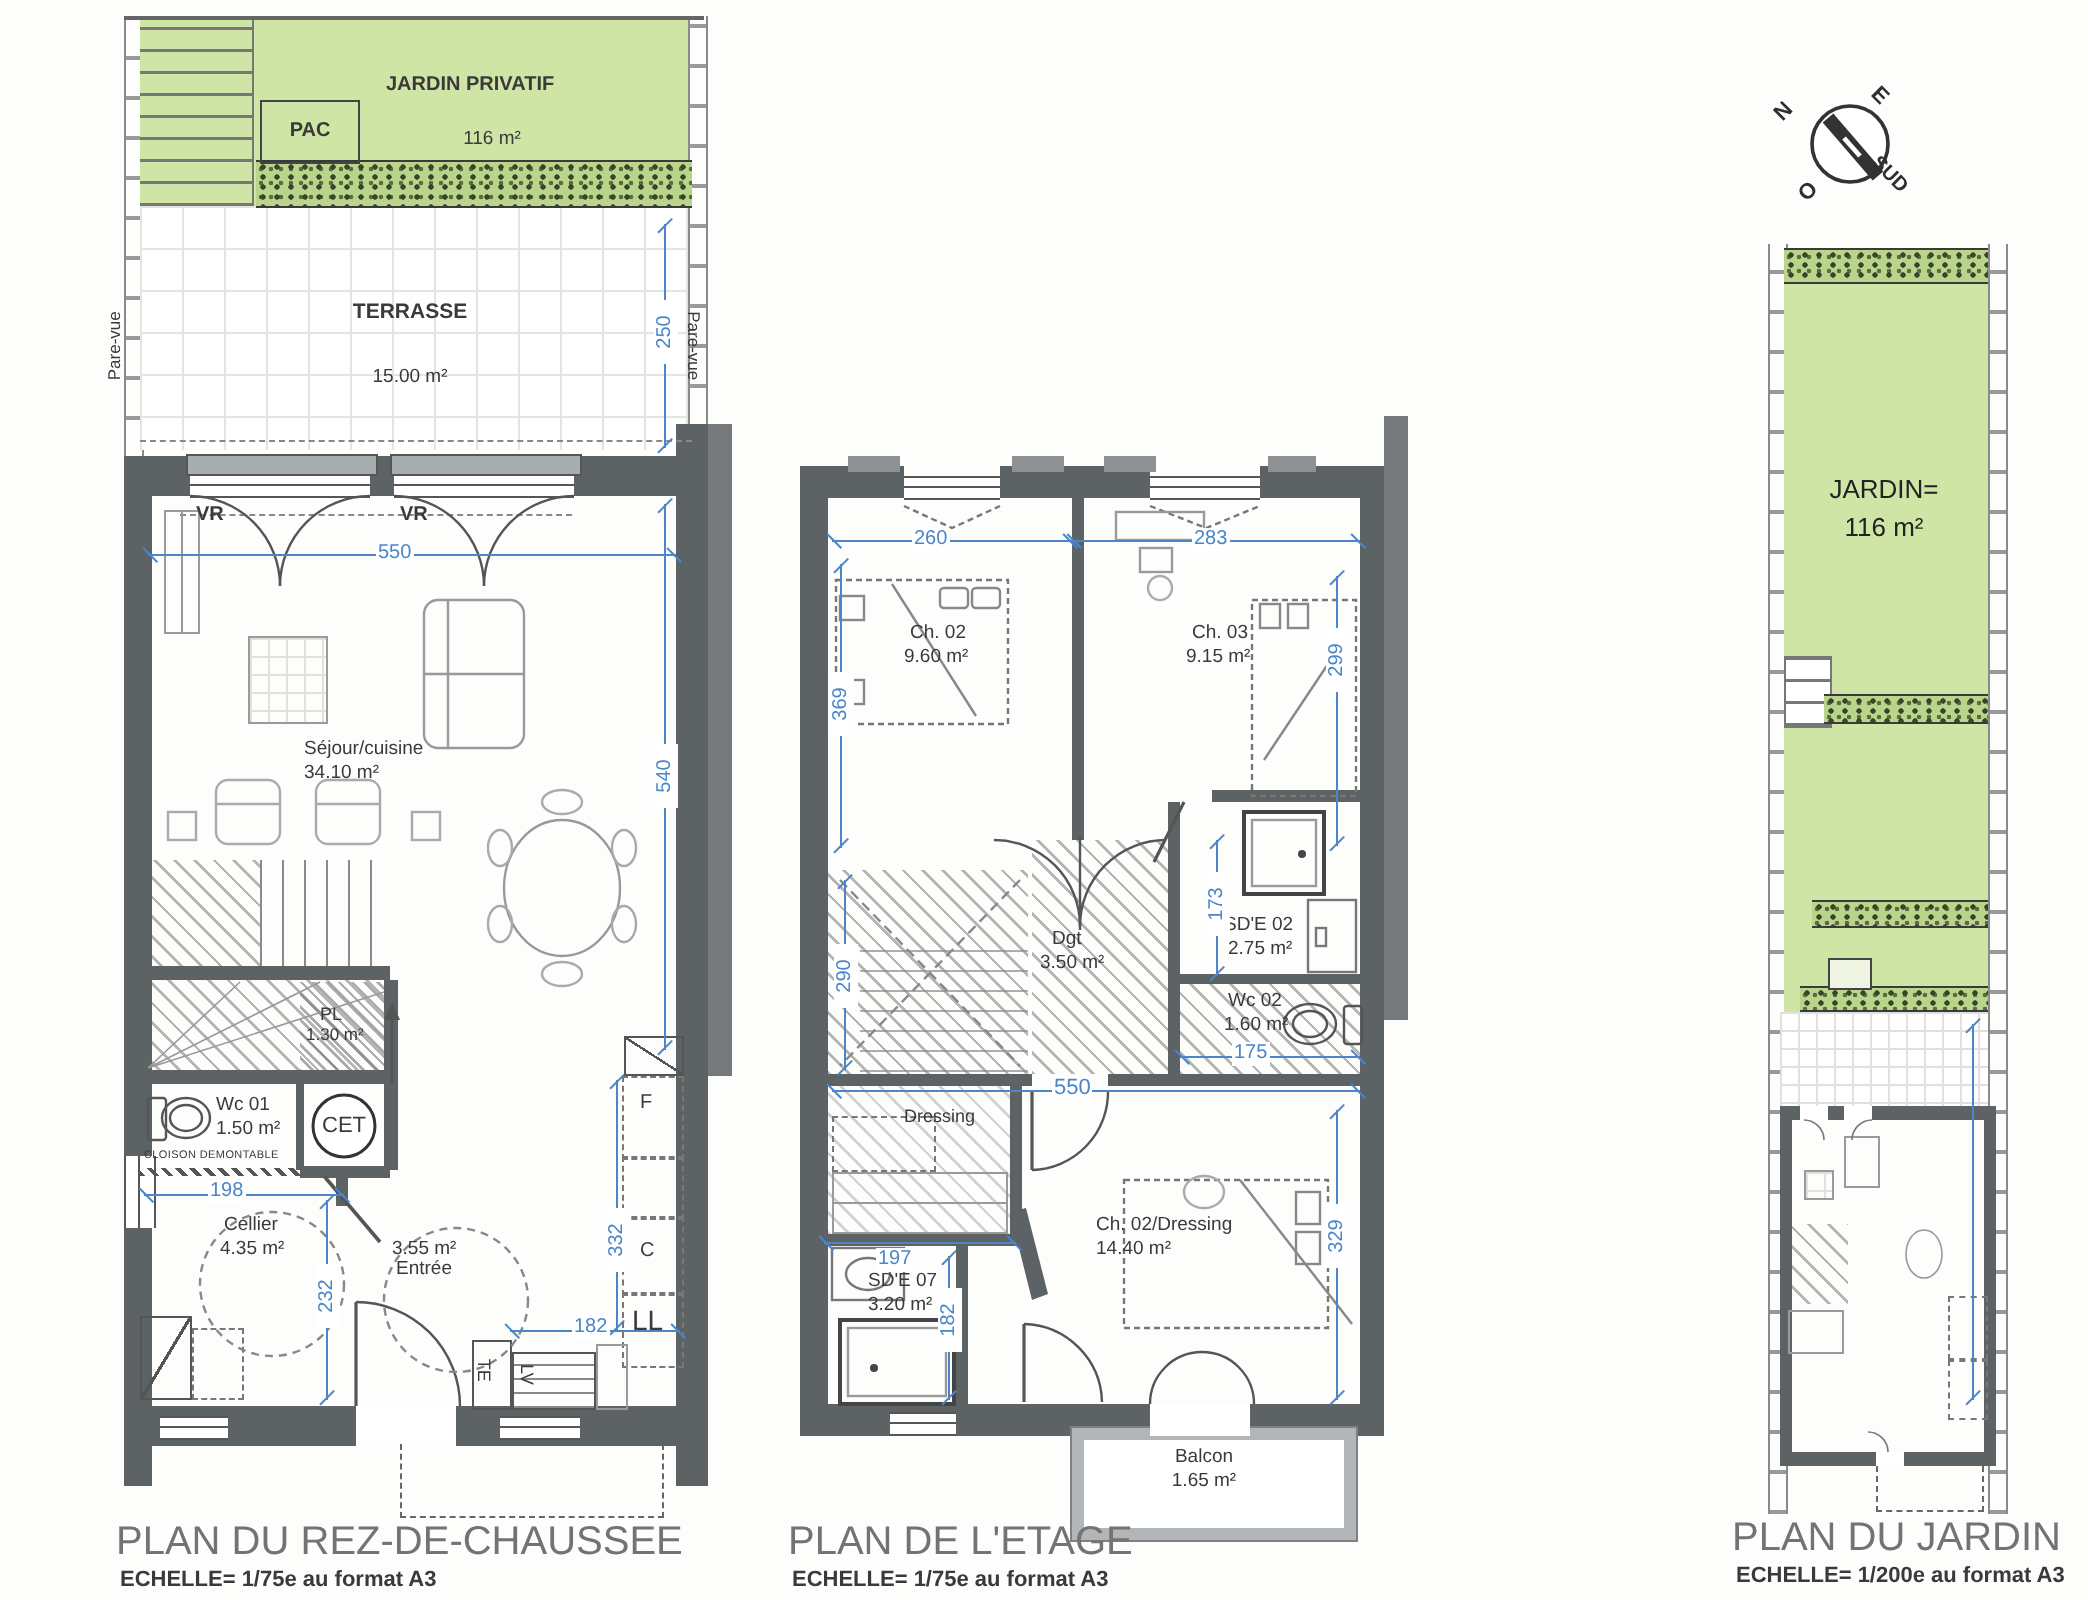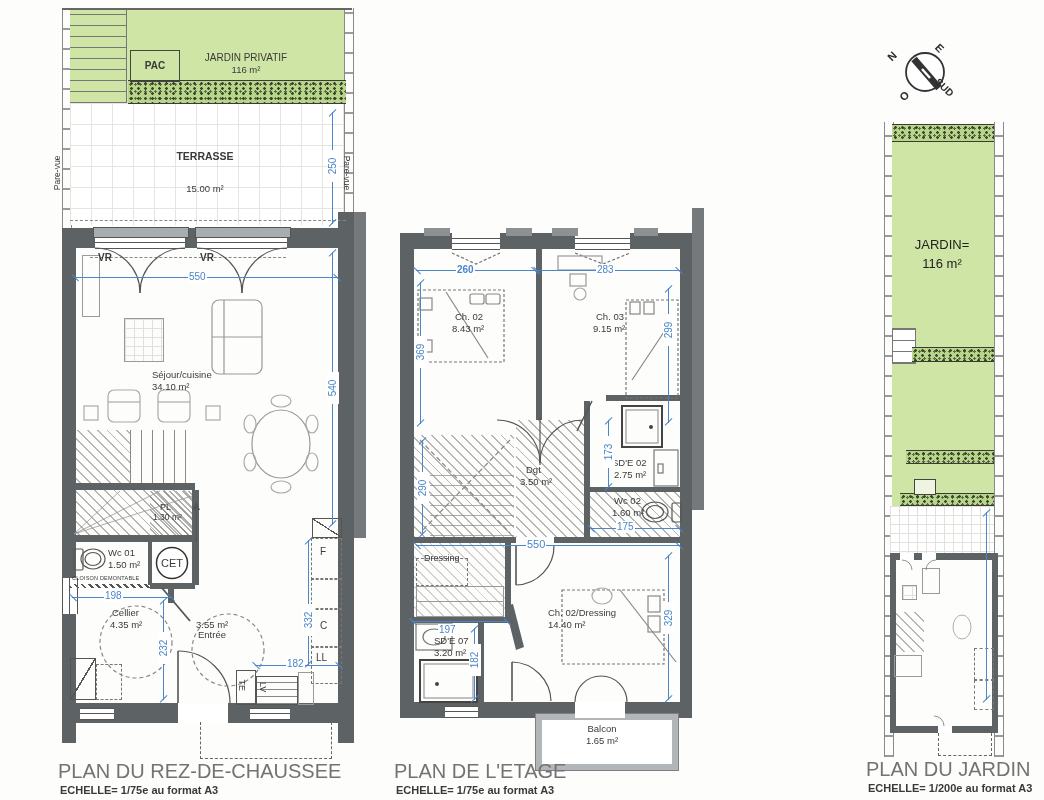--- a/index.html
+++ b/index.html
@@ -58,21 +58,21 @@
   <div>
     <div class="fence" style="left:62px;top:8px;width:8px;height:222px;"></div>
     <div class="fence" style="left:344px;top:8px;width:8px;height:206px;"></div>
     <div class="abs" style="left:62px;top:8px;width:290px;height:2px;background:#666;z-index:2;"></div>
 
     <div class="green" style="left:70px;top:10px;width:274px;height:93px;"></div>
     <div class="abs rungs" style="left:70px;top:10px;width:56px;height:93px;border-right:1.5px solid #777;z-index:2;"></div>
     <div class="abs" style="left:130px;top:50px;width:48px;height:30px;border:1.5px solid #444;z-index:3;display:flex;align-items:center;justify-content:center;">
       <span class="lbl" style="position:static;font-size:10px;font-weight:600;">PAC</span>
     </div>
-    <div class="lbl" style="left:193px;top:52px;width:106px;text-align:center;font-size:10px;font-weight:400;">JARDIN PRIVATIF</div>
+    <div class="lbl" style="left:193px;top:37px;width:106px;font-size:10px;font-weight:700;">JARDIN PRIVATIF</div>
     <div class="lbl" style="left:193px;top:65px;width:106px;text-align:center;">116 m²</div>
     <div class="hedge" style="left:128px;top:80px;width:218px;height:22px;"></div>
 
     <div class="abs grid" style="left:70px;top:103px;width:274px;height:122px;background-color:#fff;z-index:1;"></div>
     <div class="lbl" style="left:150px;top:150px;width:110px;text-align:center;font-size:10.5px;font-weight:600;">TERRASSE</div>
     <div class="lbl" style="left:150px;top:164px;width:110px;text-align:center;margin-top:20px;">15.00 m²</div>
     <div class="lbl" style="left:30px;top:168px;width:56px;text-align:center;font-size:8.5px;transform:rotate(-90deg);">Pare-vue</div>
     <div class="lbl" style="left:318px;top:168px;width:56px;text-align:center;font-size:8.5px;transform:rotate(90deg);">Pare-vue</div>
     <div class="dlv" style="left:332px;top:112px;height:112px;"></div>
     <div class="dim vdim" style="left:317px;top:160px;">250</div>
@@ -119,21 +119,21 @@
     <div class="lbl" style="left:108px;top:548px;">Wc 01</div>
     <div class="lbl" style="left:108px;top:560px;">1.50 m²</div>
     <div class="lbl" style="left:72px;top:575px;font-size:5.5px;letter-spacing:.2px;">CLOISON DEMONTABLE</div>
     <div class="lbl" style="left:157px;top:557px;width:30px;text-align:center;font-size:11px;z-index:5;">CET</div>
     <div class="lbl" style="left:112px;top:608px;">Cellier</div>
     <div class="lbl" style="left:110px;top:620px;">4.35 m²</div>
     <div class="lbl" style="left:198px;top:608px;margin-top:22px;">Entrée</div>
     <div class="lbl" style="left:196px;top:620px;">3.55 m²</div>
     <div class="lbl" style="left:320px;top:546px;font-size:10px;">F</div>
     <div class="lbl" style="left:320px;top:620px;font-size:10px;">C</div>
-    <div class="lbl" style="left:316px;top:652px;font-size:10px;">LL</div>
+    <div class="lbl" style="left:316px;top:652px;font-size:14px;">LL</div>
     <div class="lbl" style="left:236px;top:680px;font-size:9px;transform:rotate(90deg);">TE</div>
     <div class="lbl" style="left:258px;top:682px;font-size:9px;transform:rotate(90deg);">LV</div>
 
     <div class="wall" style="left:70px;top:483px;width:125px;height:7px;"></div>
     <div class="wall" style="left:70px;top:535px;width:125px;height:7px;"></div>
     <div class="wall" style="left:150px;top:583px;width:45px;height:6px;"></div>
     <div class="abs" style="left:70px;top:584px;width:80px;height:4px;background-image:repeating-linear-gradient(45deg,#555 0 2px,transparent 2px 5px);z-index:3;"></div>
     <div class="wall" style="left:192px;top:490px;width:7px;height:95px;"></div>
     <div class="wall" style="left:148px;top:542px;width:4px;height:43px;"></div>
     <div class="wall" style="left:168px;top:585px;width:6px;height:18px;"></div>
@@ -183,21 +183,21 @@
     <div class="wall" style="left:606px;top:395px;width:86px;height:6px;"></div>
     <div class="wall" style="left:584px;top:401px;width:6px;height:140px;"></div>
     <div class="wall" style="left:590px;top:487px;width:102px;height:5px;"></div>
     <div class="wall" style="left:400px;top:537px;width:116px;height:6px;"></div>
     <div class="wall" style="left:554px;top:537px;width:138px;height:6px;"></div>
     <div class="wall" style="left:505px;top:543px;width:6px;height:76px;"></div>
     <div class="wall" style="left:400px;top:617px;width:112px;height:6px;"></div>
     <div class="wall" style="left:478px;top:623px;width:6px;height:79px;"></div>
 
     <div class="dlh" style="left:416px;top:270px;width:120px;"></div>
-    <div class="dim" style="left:456px;top:264px;font-weight:bold;">260</div>
+    <div class="dim" style="left:456px;top:264px;">260</div>
     <div class="dlh" style="left:536px;top:270px;width:144px;"></div>
     <div class="dim" style="left:596px;top:264px;">283</div>
     <div class="dlv" style="left:420px;top:282px;height:142px;"></div>
     <div class="dim vdim" style="left:405px;top:346px;">369</div>
     <div class="dlv" style="left:668px;top:288px;height:135px;"></div>
     <div class="dim vdim" style="left:653px;top:324px;">299</div>
     <div class="dlv" style="left:422px;top:440px;height:95px;"></div>
     <div class="dim vdim" style="left:407px;top:482px;">290</div>
     <div class="dlv" style="left:608px;top:420px;height:68px;"></div>
     <div class="dim vdim" style="left:593px;top:446px;">173</div>
@@ -206,30 +206,30 @@
     <div class="dlh" style="left:416px;top:545px;width:264px;"></div>
     <div class="dim" style="left:526px;top:538px;font-size:11px;">550</div>
     <div class="dlh" style="left:412px;top:621px;width:96px;"></div>
     <div class="dim" style="left:438px;top:624px;">197</div>
     <div class="dlv" style="left:474px;top:628px;height:72px;"></div>
     <div class="dim vdim" style="left:459px;top:654px;">182</div>
     <div class="dlv" style="left:668px;top:555px;height:145px;"></div>
     <div class="dim vdim" style="left:653px;top:612px;">329</div>
 
     <div class="lbl" style="left:455px;top:312px;">Ch. 02</div>
-    <div class="lbl" style="left:452px;top:324px;">8.43 m²</div>
+    <div class="lbl" style="left:452px;top:324px;">9.60 m²</div>
     <div class="lbl" style="left:596px;top:312px;">Ch. 03</div>
     <div class="lbl" style="left:593px;top:324px;">9.15 m²</div>
     <div class="lbl" style="left:526px;top:465px;">Dgt</div>
     <div class="lbl" style="left:520px;top:477px;">3.50 m²</div>
     <div class="lbl" style="left:612px;top:458px;">SD'E 02</div>
     <div class="lbl" style="left:614px;top:470px;">2.75 m²</div>
     <div class="lbl" style="left:614px;top:496px;">Wc 02</div>
     <div class="lbl" style="left:612px;top:508px;">1.60 m²</div>
-    <div class="lbl" style="left:424px;top:553px;font-size:9px;">Dressing</div>
+    <div class="lbl" style="left:452px;top:553px;font-size:9px;">Dressing</div>
     <div class="lbl" style="left:434px;top:636px;">SD'E 07</div>
     <div class="lbl" style="left:434px;top:648px;">3.20 m²</div>
     <div class="lbl" style="left:548px;top:608px;">Ch. 02/Dressing</div>
     <div class="lbl" style="left:548px;top:620px;">14.40 m²</div>
 
     <div class="abs hatch" style="left:414px;top:435px;width:100px;height:102px;z-index:1;"></div>
     <div class="abs treadsh" style="left:430px;top:470px;width:84px;height:66px;z-index:1;opacity:.7;"></div>
     <div class="abs hatch" style="left:516px;top:420px;width:68px;height:117px;z-index:1;"></div>
     <div class="abs hatch" style="left:590px;top:492px;width:102px;height:45px;z-index:1;"></div>
     <div class="abs hatch" style="left:414px;top:543px;width:91px;height:74px;z-index:1;opacity:.6;"></div>

